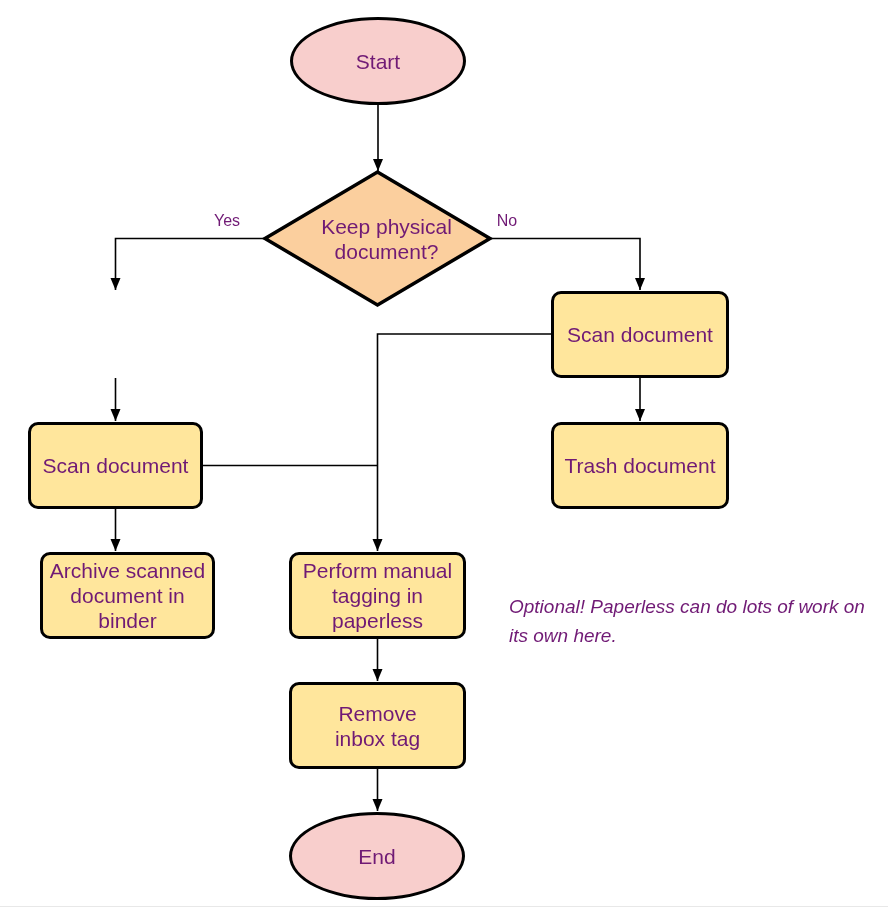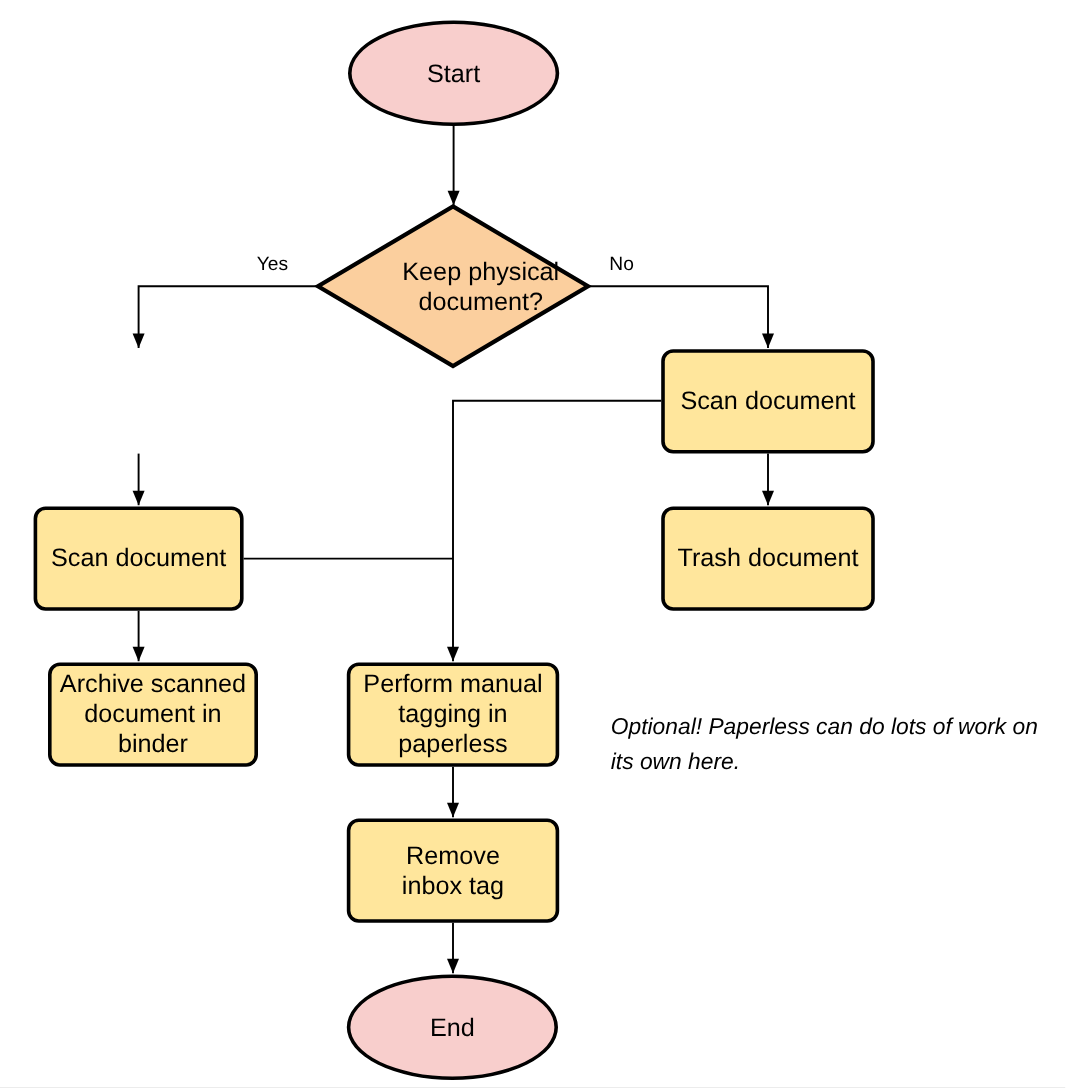--- a/index.html
+++ b/index.html
@@ -1,18 +1,18 @@
 <!DOCTYPE html>
 <html style="--terminal-fill: #f8cecc; --decision-fill: #fbcf9e; --process-fill: #ffe69c; --stroke: #000000; --rule: #e8e8e8;"><head>
 <meta charset="utf-8">
 <style>
   html, body { margin:0; padding:0; background:#ffffff; }
   .canvas {
     position:relative; width:888px; height:907px; background:#ffffff;
-    font-family:"Liberation Sans", sans-serif; color:#000000; overflow:hidden;
+    font-family:"Liberation Sans", sans-serif; color:#701a75; overflow:hidden;
   }
   .edges { position:absolute; left:0; top:0; width:888px; height:907px; }
   .edge { fill:none; stroke:var(--stroke); stroke-width:1.6px; }
   .diamond { fill:var(--decision-fill); stroke:var(--stroke); stroke-width:3.5px; }
   .node {
     position:absolute; box-sizing:border-box;
     display:flex; align-items:center; justify-content:center;
     text-align:center; font-size:21px; line-height:25px;
     border:3px solid var(--stroke); white-space:pre-line;
   }
@@ -54,28 +54,28 @@
     <polyline class="edge" points="377.5,639 377.5,681" marker-end="url(#arrowhead)"></polyline>
     <polyline class="edge" points="377.5,769 377.5,811" marker-end="url(#arrowhead)"></polyline>
 
     <polygon class="diamond" points="377.5,172 490,238.5 377.5,305 265,238.5"></polygon>
   </svg>
 
   <div class="node terminal" style="left:290px; top:17px; width:176px; height:88px;">
     <span>Start</span>
   </div>
 
-  <div class="node decision-label" style="left:265px; top:212px; width:201px; height:53px;justify-content:flex-end;">
+  <div class="node decision-label" style="left:286px; top:212px; width:201px; height:53px;">
     <span>Keep physical
 document?</span>
   </div>
 
   <div class="edge-label" style="left:197px; top:209px; width:60px;">Yes</div>
 
-  <div class="edge-label" style="left:488px; top:209px; width:60px;text-align:center;">No</div>
+  <div class="edge-label" style="left:477px; top:209px; width:60px;text-align:center;">No</div>
 
 
   <div class="node process" style="left:28px; top:422px; width:175px; height:87px;">
     <span>Scan document</span>
   </div>
 
   <div class="node process" style="left:28px; top:552px; width:175px; height:87px;margin-left:12px;">
     <span>Archive scanned
 document in
 binder</span>

